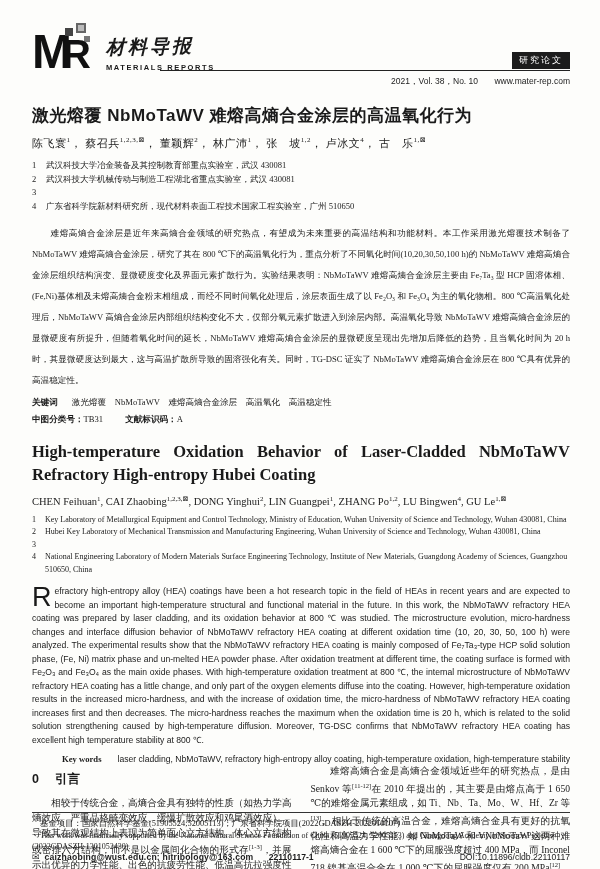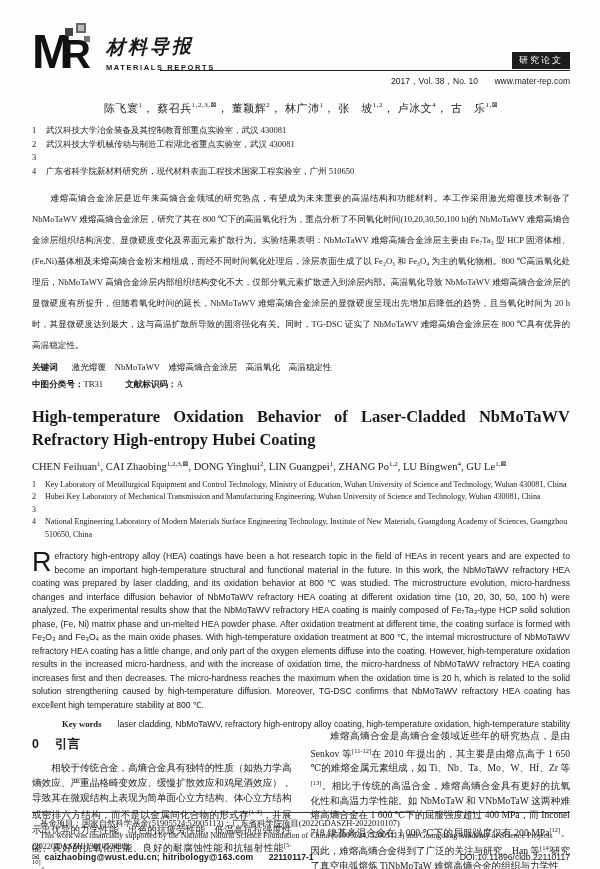--- a/index.html
+++ b/index.html
@@ -20,21 +20,21 @@
   .logo .sq3 { position:absolute; left:52px; top:8px; width:6px; height:6px; background:#777; }
   .brand { position:absolute; left:74px; top:6px; }
   .brand .cn { font-weight:bold; font-size:19px; letter-spacing:3px; font-style:italic; transform:rotate(-1deg); display:inline-block; }
   .brand .en { font-family:"Liberation Sans",sans-serif; font-weight:bold; font-size:7.5px; letter-spacing:1.6px; margin-top:3px; }
   .header-rule { position:absolute; left:128px; right:0; top:42px; height:1px; background:#222; }
   .badge { position:absolute; right:0; top:24px; background:#1c1c1c; color:#fff; font-size:9px; padding:2px 7px; letter-spacing:2px; font-family:"Liberation Sans",sans-serif; }
   .issue-line { position:absolute; right:0; top:48px; font-family:"Liberation Sans",sans-serif; font-size:8.5px; color:#222; }
   .issue-line span { margin-left:14px; }
   
   .cn-title { font-family:"Liberation Sans",sans-serif; font-weight:bold; font-size:17px; letter-spacing:0.5px; margin-top:12px; }
-  .cn-authors { font-size:11px; margin-top:9px; letter-spacing:0.5px;text-align:center; }
+  .cn-authors { font-size:11px; margin-top:9px; letter-spacing:0.5px; }
   .cn-authors sup, .en-authors sup { font-size:7px; }
   .affil-list { margin-top:8px; }
   .affil-list .row { display:flex; font-size:8.5px; line-height:13.5px; }
   .affil-list .num { width:14px; flex:none; }
   .affil-en .row { font-size:8px; line-height:12.5px; }
   .affil-en .num { width:13px; }
   
   .cn-abstract { margin-top:10px; font-size:8.6px; line-height:21px; text-align:justify; }
   .cn-abstract .indent { display:inline-block; width:18px; }
   .kw-row { margin-top:6px; font-size:8.6px; }
@@ -81,25 +81,26 @@
       <span class="sq3"></span>
       <span class="r">R</span>
     </div>
     <div class="brand">
       <div class="cn">材料导报</div>
       <div class="en">MATERIALS REPORTS</div>
     </div>
     <div class="header-rule"></div>
     <div class="badge">研究论文</div>
     <div class="issue-line">
-      <span style="margin-left:0">2017，Vol. 38，No. 10</span>
+      <span style="margin-left:0">2021，Vol. 38，No. 10</span>
       <span>www.mater-rep.com</span>
     </div>
   </div>
 
+  <div class="cn-title">激光熔覆 NbMoTaWV 难熔高熵合金涂层的高温氧化行为</div>
 
   <div class="cn-authors">
     
   
       <span><span>陈飞寰</span><sup>1</sup><span>，</span></span>
     
       <span><span>蔡召兵</span><sup>1,2,3,⊠</sup><span>，</span></span>
     
       <span><span>董颖辉</span><sup>2</sup><span>，</span></span>
     

